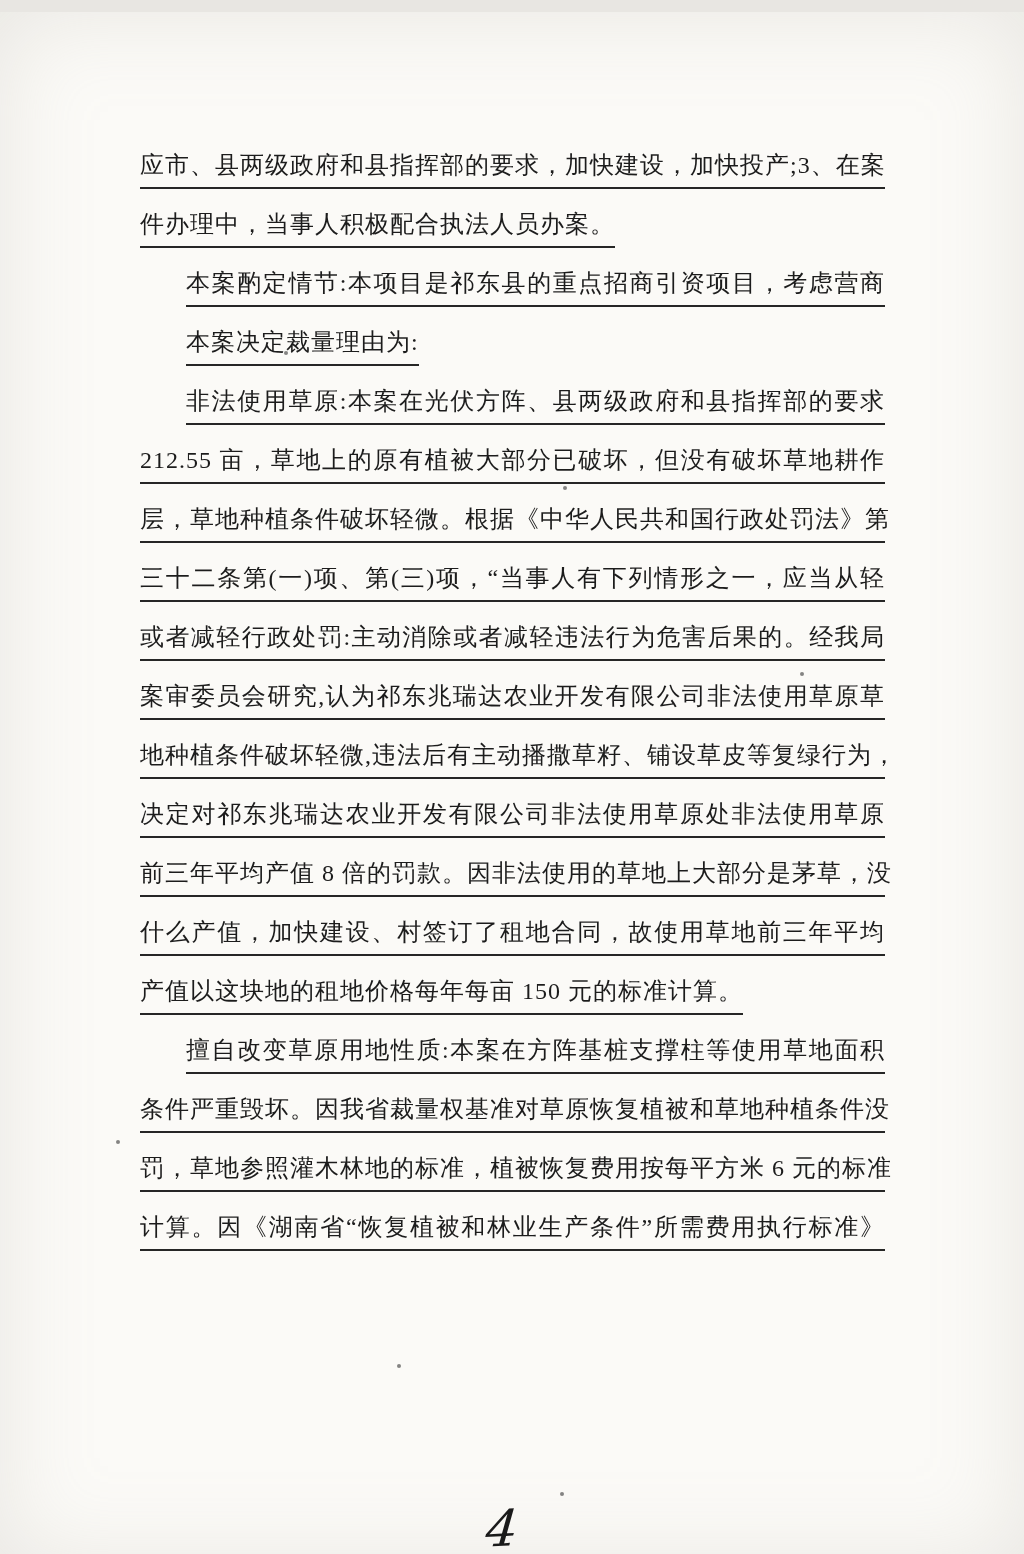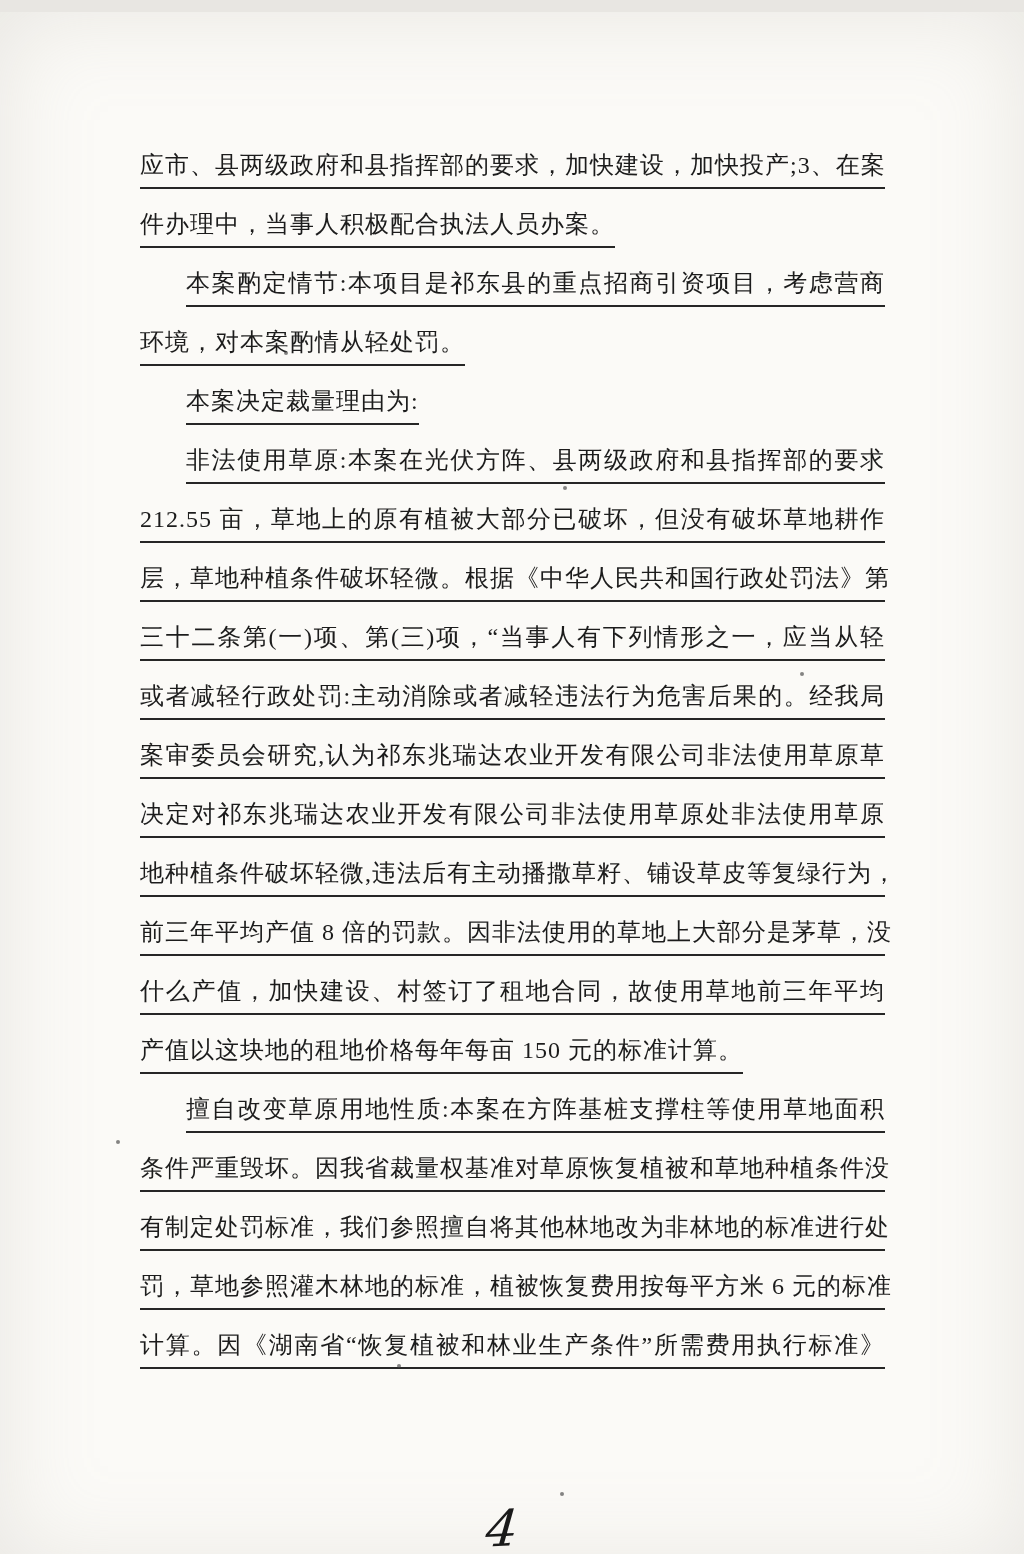--- a/index.html
+++ b/index.html
@@ -75,36 +75,34 @@
 </style>
 </head>
 <body>
 
 <div class="page">
 
   <div class="textblock">
     <div class="line"><span class="u full">应市、县两级政府和县指挥部的要求，加快建设，加快投产;3、在案</span></div>
     <div class="line"><span class="u">件办理中，当事人积极配合执法人员办案。</span></div>
     <div class="line indent"><span class="u full">本案酌定情节:本项目是祁东县的重点招商引资项目，考虑营商</span></div>
-    <div class="line"><span class="u">环境，对本案酌情从轻处罚。</span></div>
     <div class="line indent"><span class="u">本案决定裁量理由为:</span></div>
     <div class="line indent"><span class="u full">非法使用草原:本案在光伏方阵、县两级政府和县指挥部的要求</span></div>
     <div class="line"><span class="u full">212.55 亩，草地上的原有植被大部分已破坏，但没有破坏草地耕作</span></div>
     <div class="line"><span class="u full">层，草地种植条件破坏轻微。根据《中华人民共和国行政处罚法》第</span></div>
     <div class="line"><span class="u full">三十二条第(一)项、第(三)项，“当事人有下列情形之一，应当从轻</span></div>
     <div class="line"><span class="u full">或者减轻行政处罚:主动消除或者减轻违法行为危害后果的。经我局</span></div>
     <div class="line"><span class="u full">案审委员会研究,认为祁东兆瑞达农业开发有限公司非法使用草原草</span></div>
+    <div class="line"><span class="u full">地种植条件破坏轻微,违法后有主动播撒草籽、铺设草皮等复绿行为，</span></div>
     <div class="line"><span class="u full">决定对祁东兆瑞达农业开发有限公司非法使用草原处非法使用草原</span></div>
-    <div class="line"><span class="u full">地种植条件破坏轻微,违法后有主动播撒草籽、铺设草皮等复绿行为，</span></div>
     <div class="line"><span class="u full">前三年平均产值 8 倍的罚款。因非法使用的草地上大部分是茅草，没</span></div>
     <div class="line"><span class="u full">什么产值，加快建设、村签订了租地合同，故使用草地前三年平均</span></div>
     <div class="line"><span class="u">产值以这块地的租地价格每年每亩 150 元的标准计算。</span></div>
     <div class="line indent"><span class="u full">擅自改变草原用地性质:本案在方阵基桩支撑柱等使用草地面积</span></div>
     <div class="line"><span class="u full">条件严重毁坏。因我省裁量权基准对草原恢复植被和草地种植条件没</span></div>
-    <div class="line"><span class="u full">有制定处罚标准，我们参照擅自将其他林地改为非林地的标准进行处</span></div>
     <div class="line"><span class="u full">罚，草地参照灌木林地的标准，植被恢复费用按每平方米 6 元的标准</span></div>
     <div class="line"><span class="u full">计算。因《湖南省“恢复植被和林业生产条件”所需费用执行标准》</span></div>
   </div>
 
   <div class="dot" style="left:284px; top:339px;"></div>
   <div class="dot" style="left:563px; top:474px;"></div>
   <div class="dot" style="left:800px; top:660px;"></div>
   <div class="dot" style="left:116px; top:1128px;"></div>
   <div class="dot" style="left:397px; top:1352px;"></div>
   <div class="dot" style="left:560px; top:1480px;"></div>

